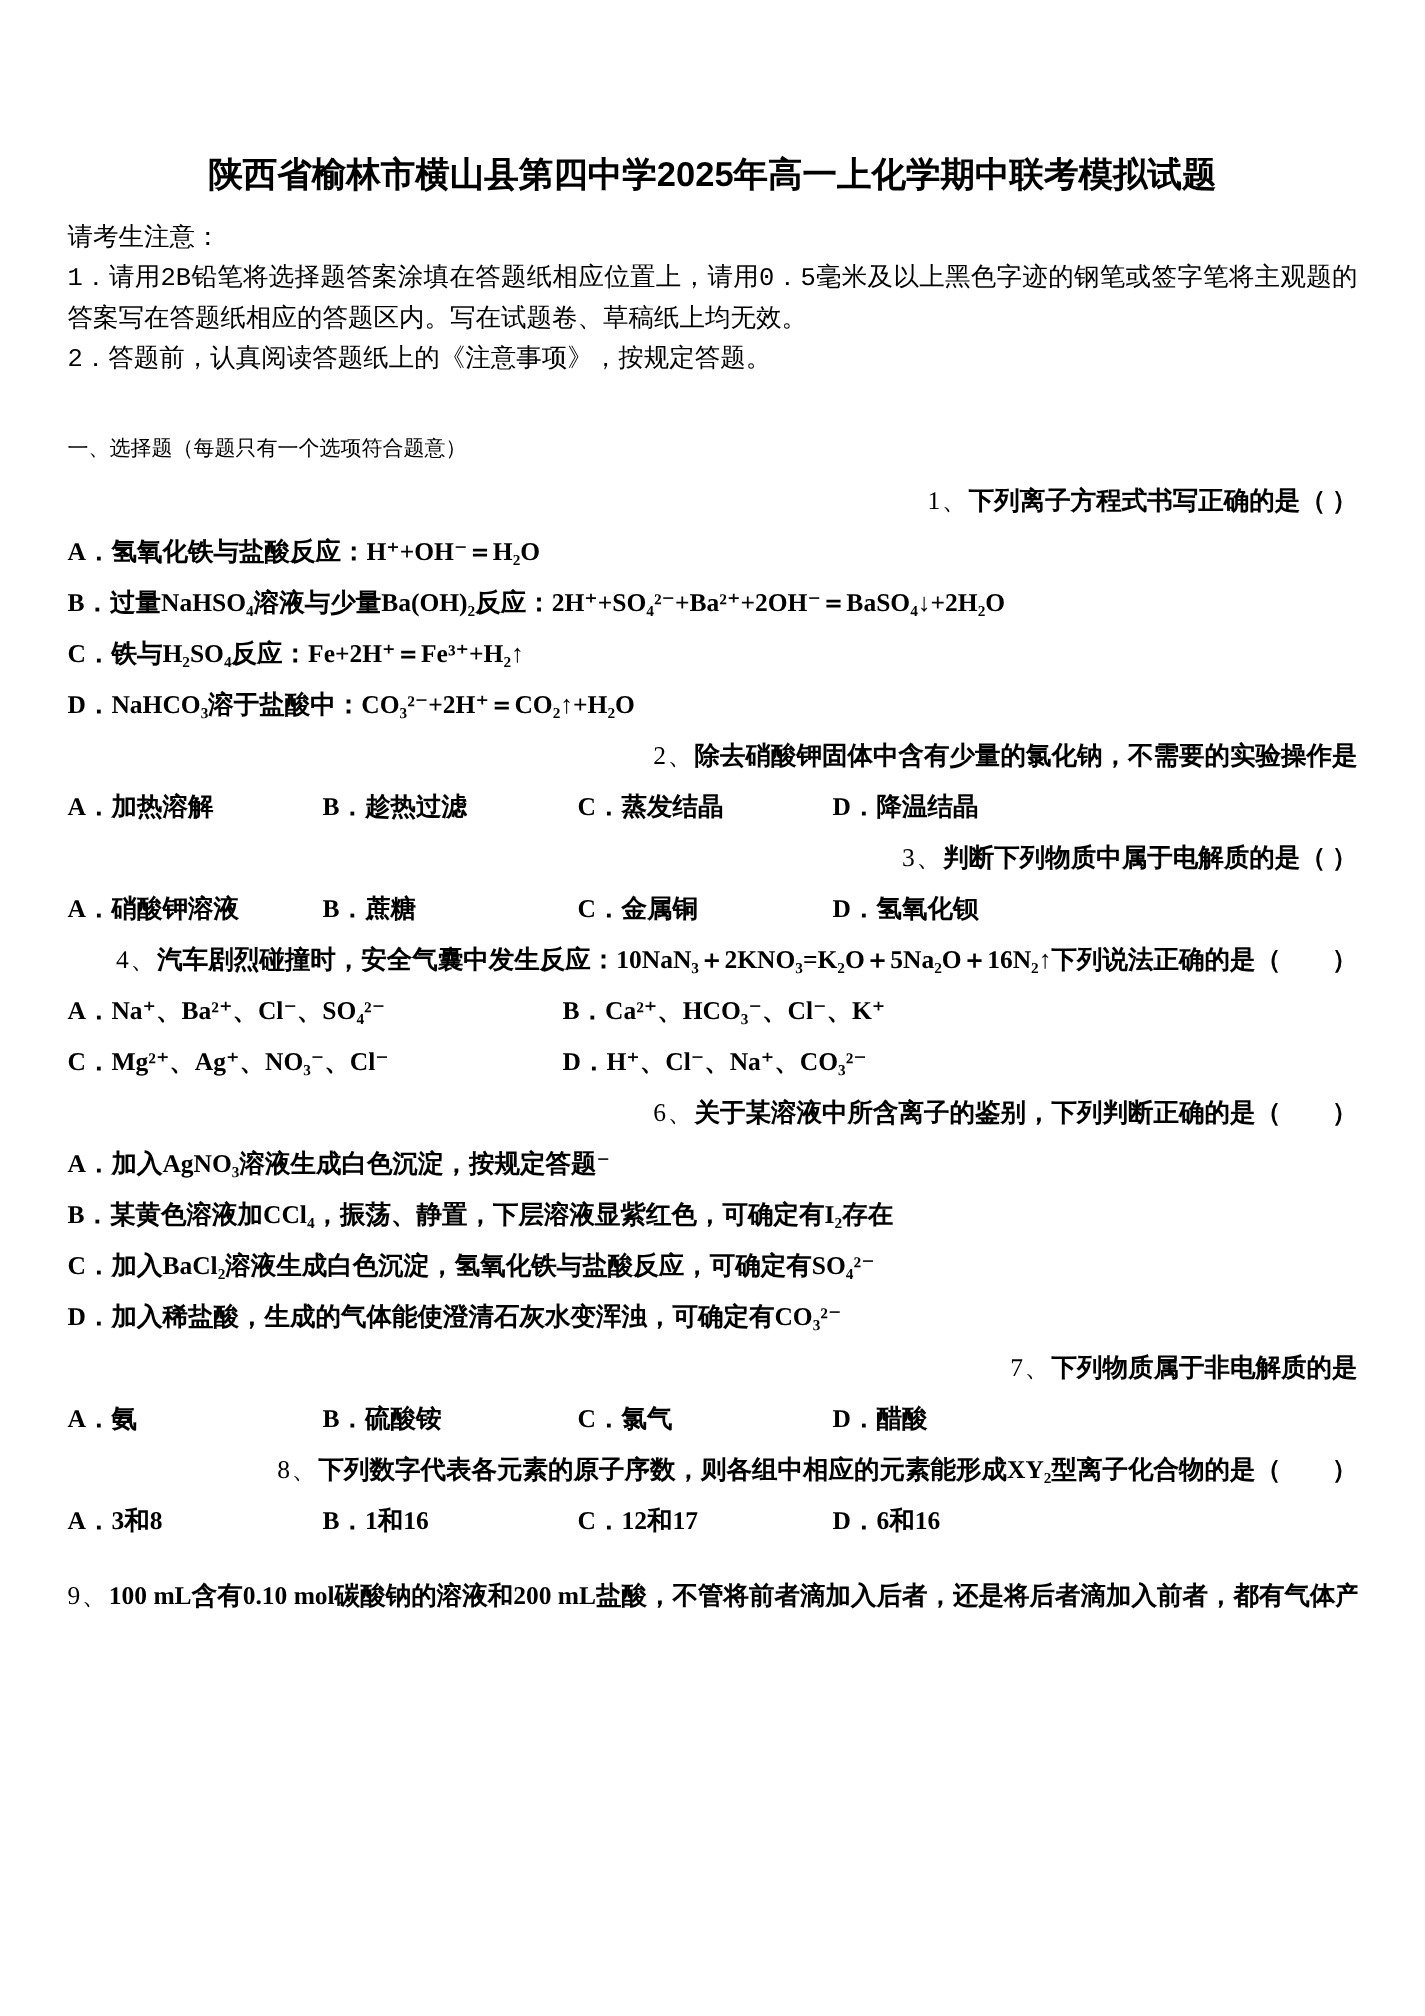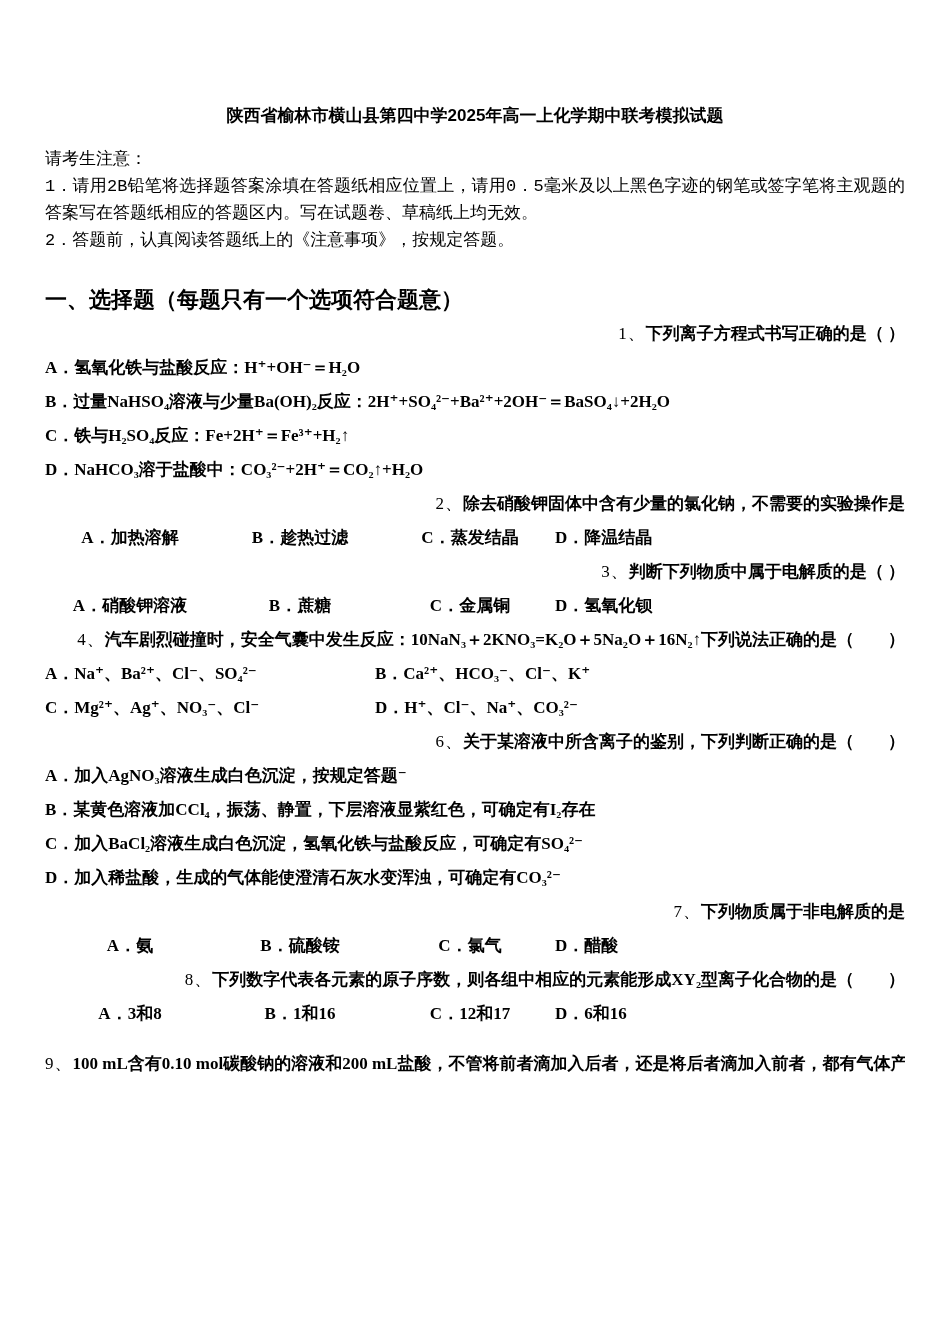--- a/index.html
+++ b/index.html
@@ -10,44 +10,44 @@
     box-sizing: border-box;
     background: #ffffff;
     color: #000000;
     font-family: "Liberation Serif", "DejaVu Serif", serif;
     font-size: 17px;
     padding: 100px 45px 0 45px;
     overflow: hidden;
   }
   .title {
     font-family: "Liberation Sans", "DejaVu Sans", sans-serif;
-    font-size: 17px;
+    font-size: 23px;
     font-weight: 700;
     text-align: center;
     line-height: 32px;
     margin: 0 0 14px 0;
   }
   .notice-line {
     line-height: 27px;
     font-weight: 400;
     text-align: justify;
     font-family: Liberation Mono, monospace;
   }
   .section-heading {
     margin-top: 29px;
-    font-weight: 700;
-    font-size: 22px;
+    font-weight: 400;
+    font-size: 14px;
     line-height: 34px;
   }
   .question { margin: 0; }
   .stem { line-height: 34px; font-weight: 600; text-align: right; }
   .qnum { font-weight: 400; letter-spacing: 1px; }
   .opt  { line-height: 34px; font-weight: 600; }
   .opts-stack .opt { display: block; }
-  .opts-row4 { display: flex; text-align: center; }
+  .opts-row4 { display: flex; }
   .opts-row4 .opt { width: 170px; flex: 0 0 auto; }
   .opts-row4 .opt:last-child { width: auto; }
   .opts-grid2 { display: grid; grid-template-columns: 330px 1fr; }
   .nowrap { white-space: nowrap; overflow: hidden; margin-top: 16px; }
 </style>
 </head>
 <body>
 
 <div class="page">
 

